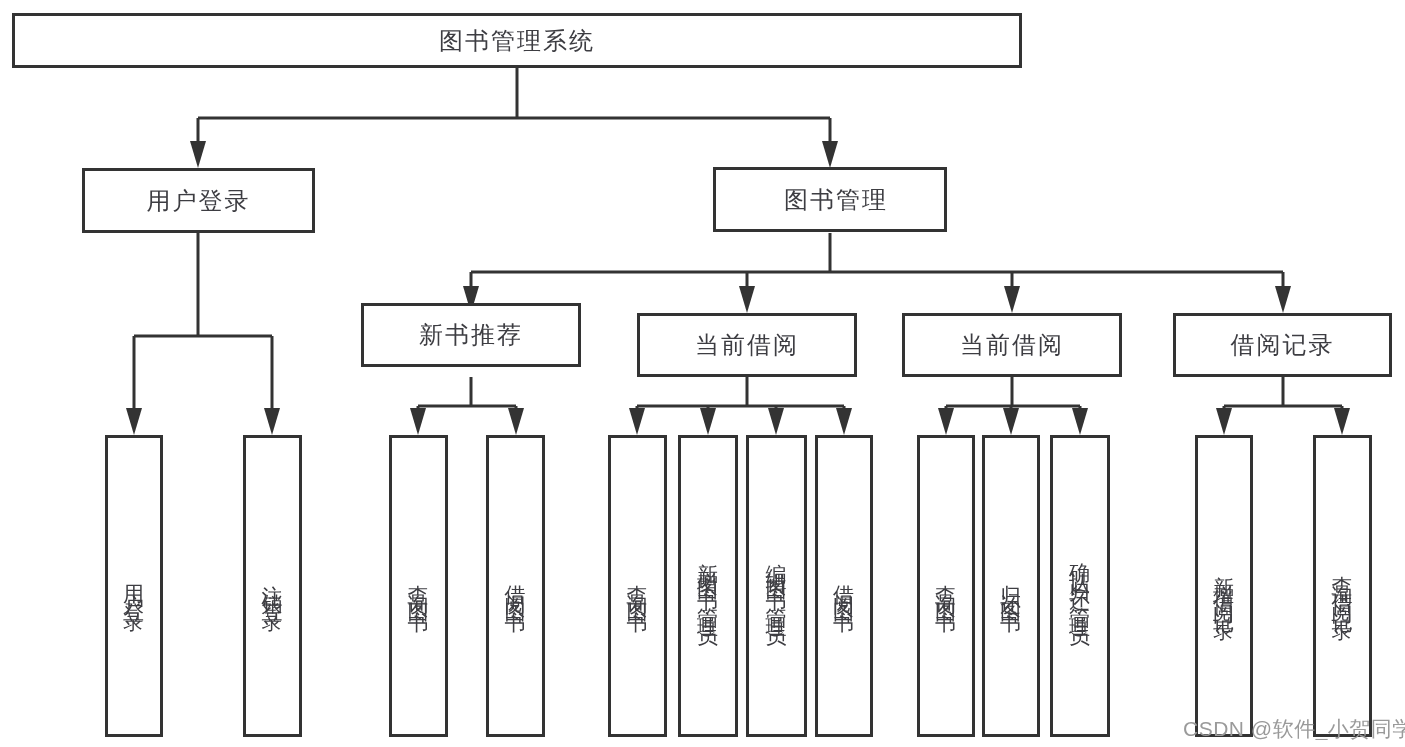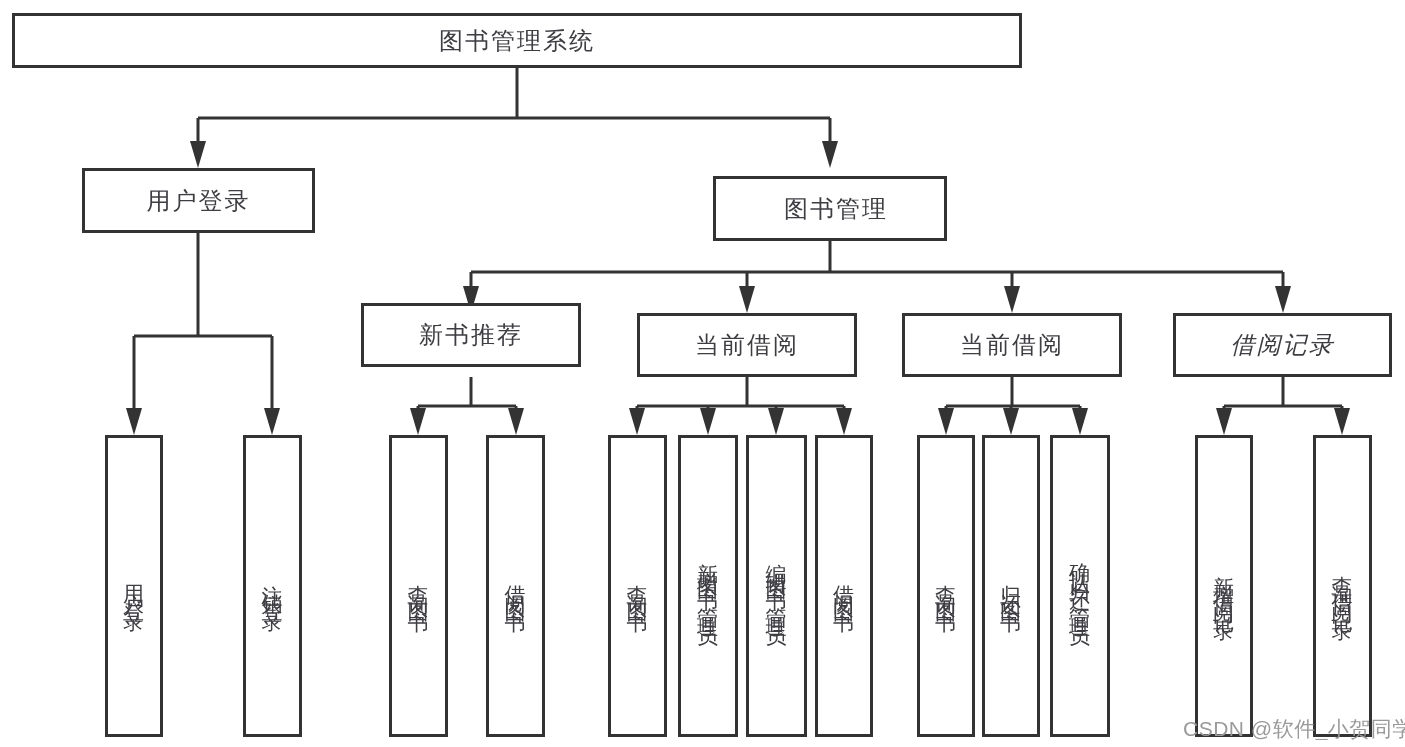--- a/index.html
+++ b/index.html
@@ -72,25 +72,25 @@
     font-size: 21px;
     letter-spacing: 0.5px;
     color: var(--watermark, #9a9a9a);
     z-index: 5;
     white-space: nowrap;
   }
 
   
   #node-root            { left: 12px;   top: 13px;  width: 1010px; height: 55px; }
   #node-user-login      { left: 82px;   top: 168px; width: 233px;  height: 65px; }
-  #node-book-mgmt       { left: 713px;  top: 176px; width: 234px;  height: 65px; padding-left: 12px; }
+  #node-book-mgmt       { left: 713px;  top: 167px; width: 234px;  height: 65px; padding-left: 12px; }
   #node-new-book-rec    { left: 361px;  top: 303px; width: 220px;  height: 64px; font-family: Liberation Mono, monospace; }
   #node-book-borrow     { left: 637px;  top: 313px; width: 220px;  height: 64px; }
   #node-current-borrow  { left: 902px;  top: 313px; width: 220px;  height: 64px; text-align: center; }
-  #node-borrow-record   { left: 1173px; top: 313px; width: 219px;  height: 64px; font-style: italic; }
+  #node-borrow-record   { left: 1173px; top: 313px; width: 219px;  height: 64px; }
 
   #leaf-user-login      { left: 105px;  width: 58px; }
   #leaf-logout          { left: 243px;  width: 59px; }
   #leaf-rec-query       { left: 389px;  width: 59px; }
   #leaf-rec-borrow      { left: 486px;  width: 59px; }
   #leaf-borrow-query    { left: 608px;  width: 59px; }
   #leaf-borrow-add      { left: 678px;  width: 60px; }
   #leaf-borrow-edit     { left: 746px;  width: 61px; }
   #leaf-borrow-borrow   { left: 815px;  width: 58px; }
   #leaf-current-query   { left: 917px;  width: 58px; }

